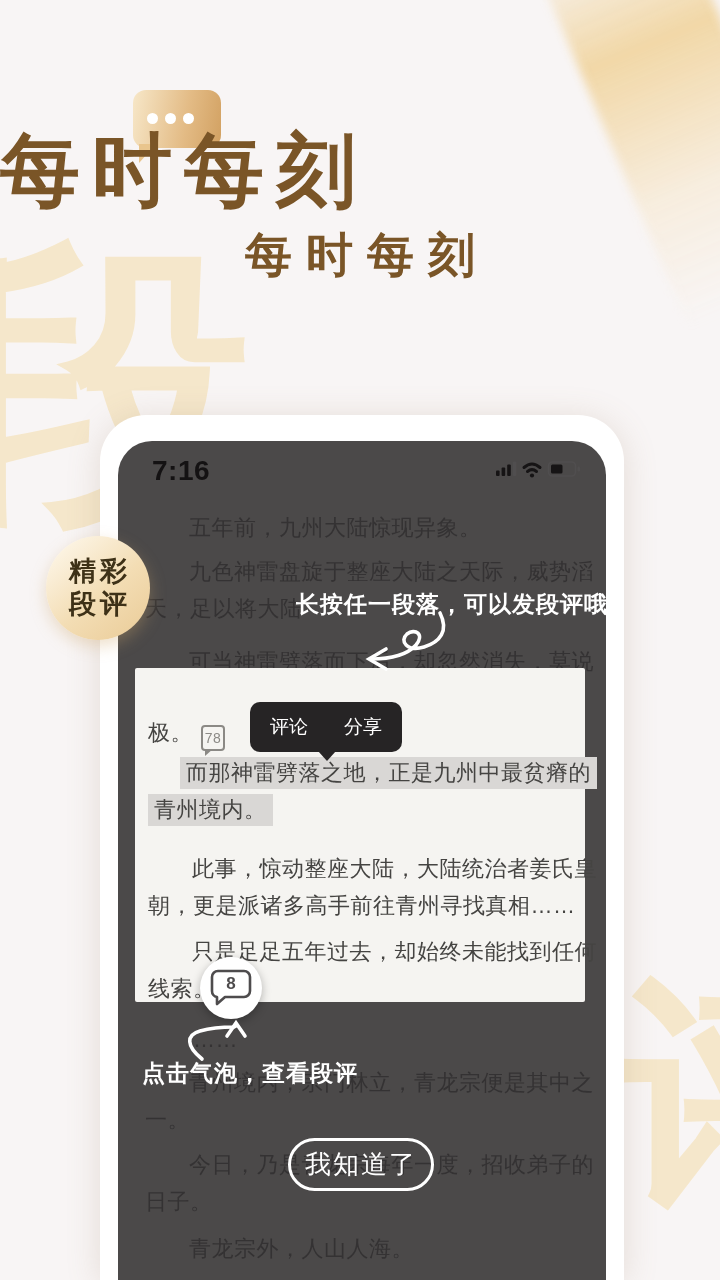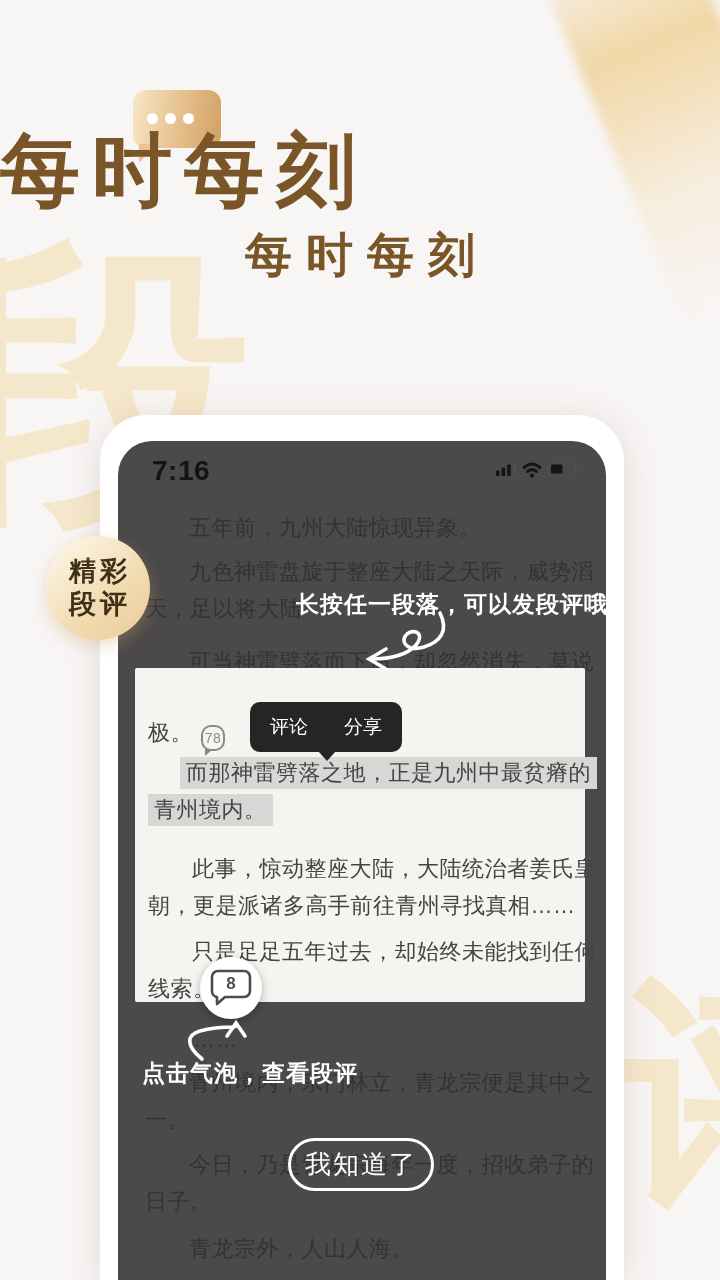--- a/index.html
+++ b/index.html
@@ -48,21 +48,21 @@
   .ln { position:absolute; font-size:22px; line-height:28px; color:#343233; white-space:nowrap; letter-spacing:.5px; }
   .dim { color:#343233; }
 
   
   .spotbox { position:absolute; left:17px; top:227px; width:450px; height:334px; background:#f5f4f1; border-radius:2px; }
   .bx { position:absolute; font-size:22px; line-height:28px; color:#454442; white-space:nowrap; letter-spacing:.5px; }
   .hl-span { background:#d9d7d5; padding:3px 6px 4px 6px; }
 
   
   .badge78 { display:inline-block; position:relative; vertical-align:-3px; margin-left:8px;
-    width:24px; height:26px; border:2px solid #8b8985; border-radius:10px;
+    width:24px; height:26px; border:2px solid #8b8985; border-radius:4px;
     font-size:14px; line-height:22px; text-align:center; color:#8b8985; background:transparent; }
   .badge78:after { content:''; position:absolute; left:2px; bottom:-7px; width:0; height:0;
     border-top:7px solid #8b8985; border-right:8px solid transparent; }
 
   
   .popup { position:absolute; left:132px; top:261px; width:152px; height:50px; background:#262425;
     border-radius:10px; display:flex; align-items:center; justify-content:center; gap:36px;
     color:#ffffff; font-size:19px; z-index:6; }
   .popup:after { content:''; position:absolute; left:68px; bottom:-9px; width:0; height:0;
     border-left:9px solid transparent; border-right:9px solid transparent; border-top:10px solid #262425; }

